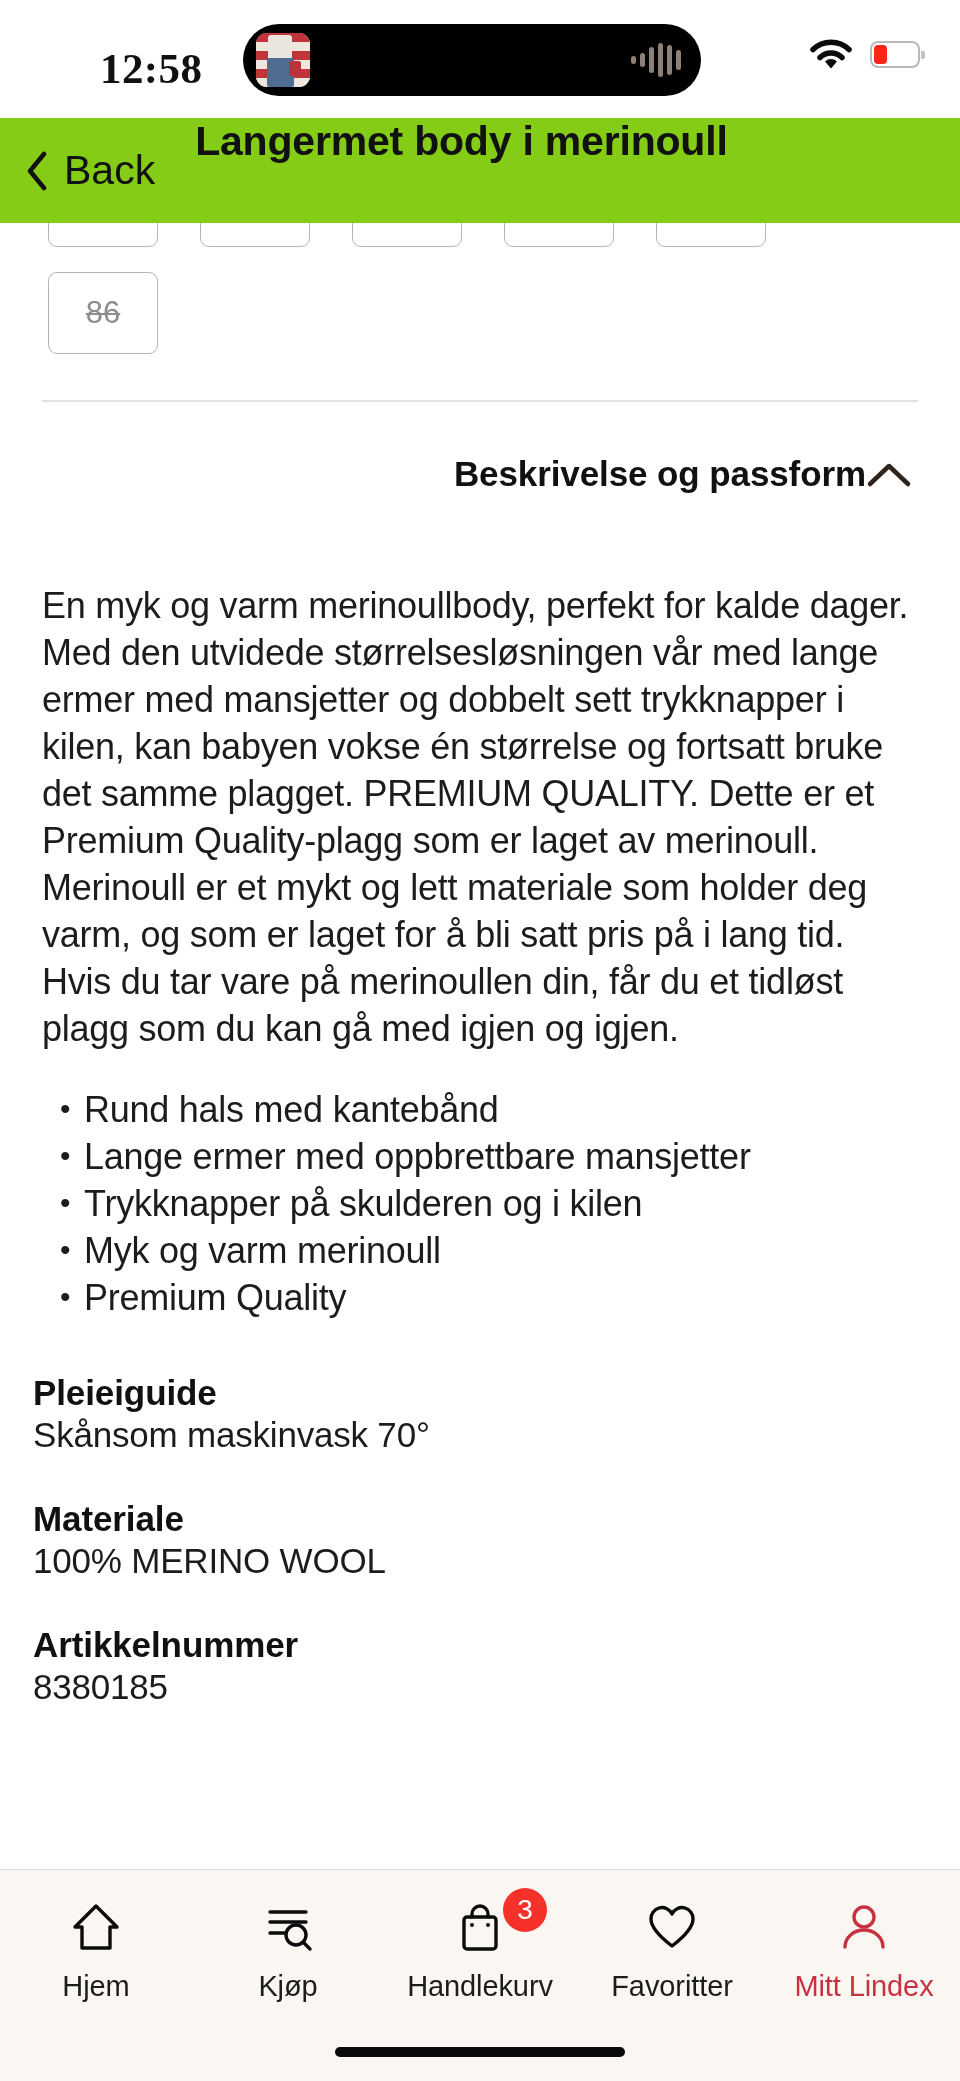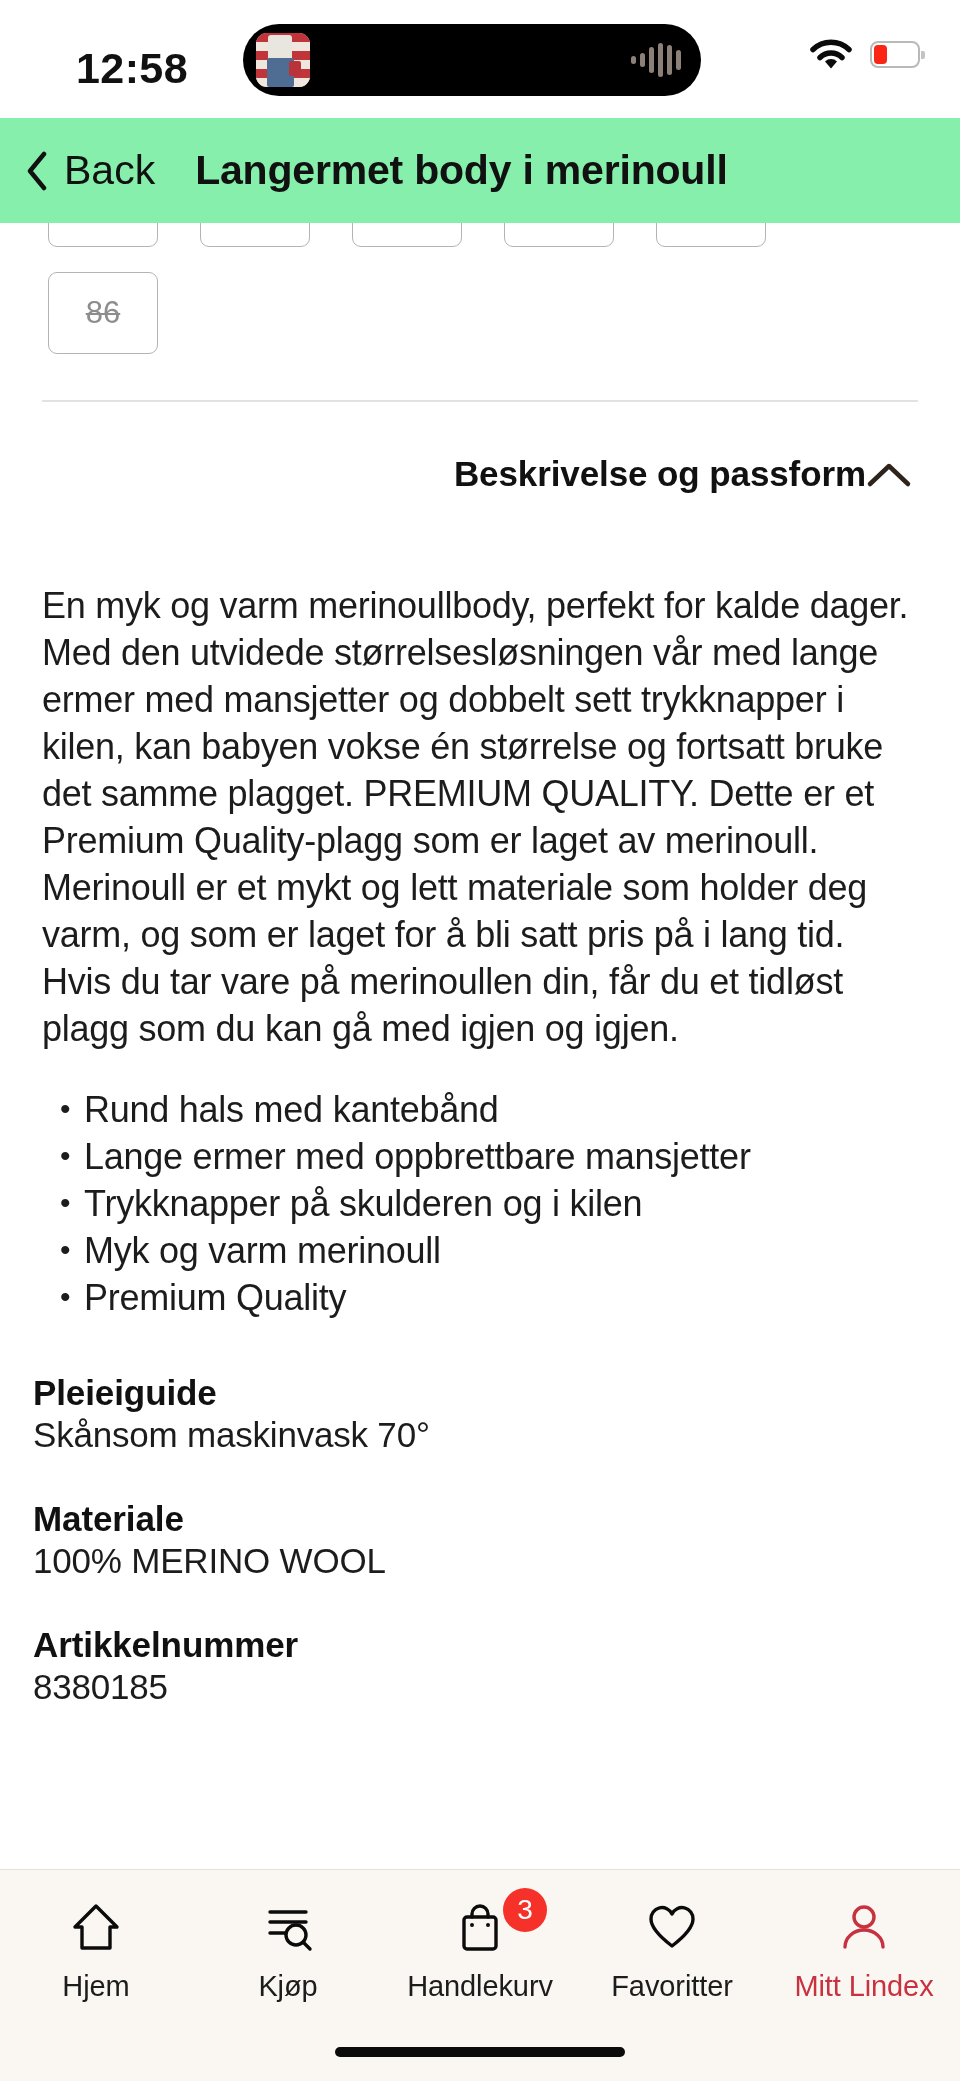--- a/index.html
+++ b/index.html
@@ -11,23 +11,24 @@
     overflow:hidden;
   }
   .phone { position:relative; width:960px; height:2081px; background:#ffffff; }
 
   
   .statusbar {
     position:relative; height:118px; width:100%;
     display:flex; align-items:center; background:#ffffff;
   }
   .sb-time {
-    position:absolute; left:76px; top:44px;
+    position:absolute; left:100px; top:44px;
     font-size:43px; font-weight:700; color:#111111;
     letter-spacing:0.4px;
+    font-family:Liberation Serif, serif;
   }
   .dynamic-island {
     position:absolute; left:243px; top:24px;
     width:458px; height:72px; border-radius:36px;
     background:#000000; display:flex; align-items:center;
   }
   .di-art {
     width:54px; height:54px; margin-left:13px; border-radius:11px;
     overflow:hidden; position:relative; flex:none;
     background:#c7c2bb;
@@ -55,21 +56,21 @@
     border-radius:4px; background:#fb2515;
   }
   .battery .nub {
     position:absolute; left:51px; top:10px; width:4px; height:8px;
     background:#c3c3c3; border-radius:0 2px 2px 0;
   }
 
   
   .navbar {
     position:relative; height:105px; width:100%;
-    display:flex; align-items:center; background:#86efac;
+    display:flex; background:#84cc16;
   }
   .nav-back { display:flex; align-items:center; gap:14px; margin-left:24px; cursor:pointer; }
   .chev-left { width:26px; height:40px; }
   .nav-back-label { font-size:41px; font-weight:400; color:#111111; }
   .nav-title {
     margin-left:40px; font-size:41px; font-weight:700; color:#111111;
     white-space:nowrap; letter-spacing:-0.2px;
   }
 
   

